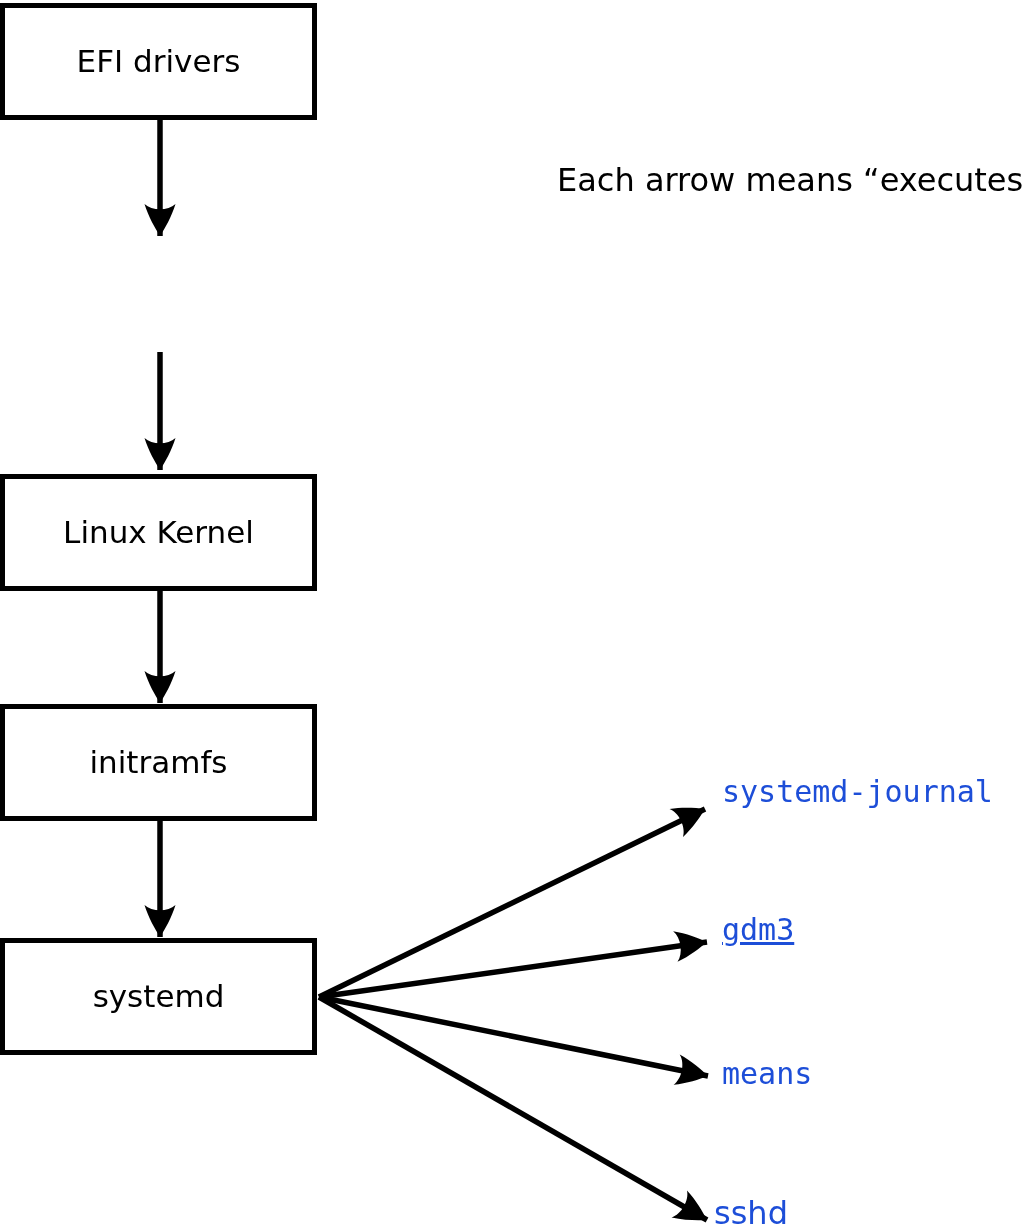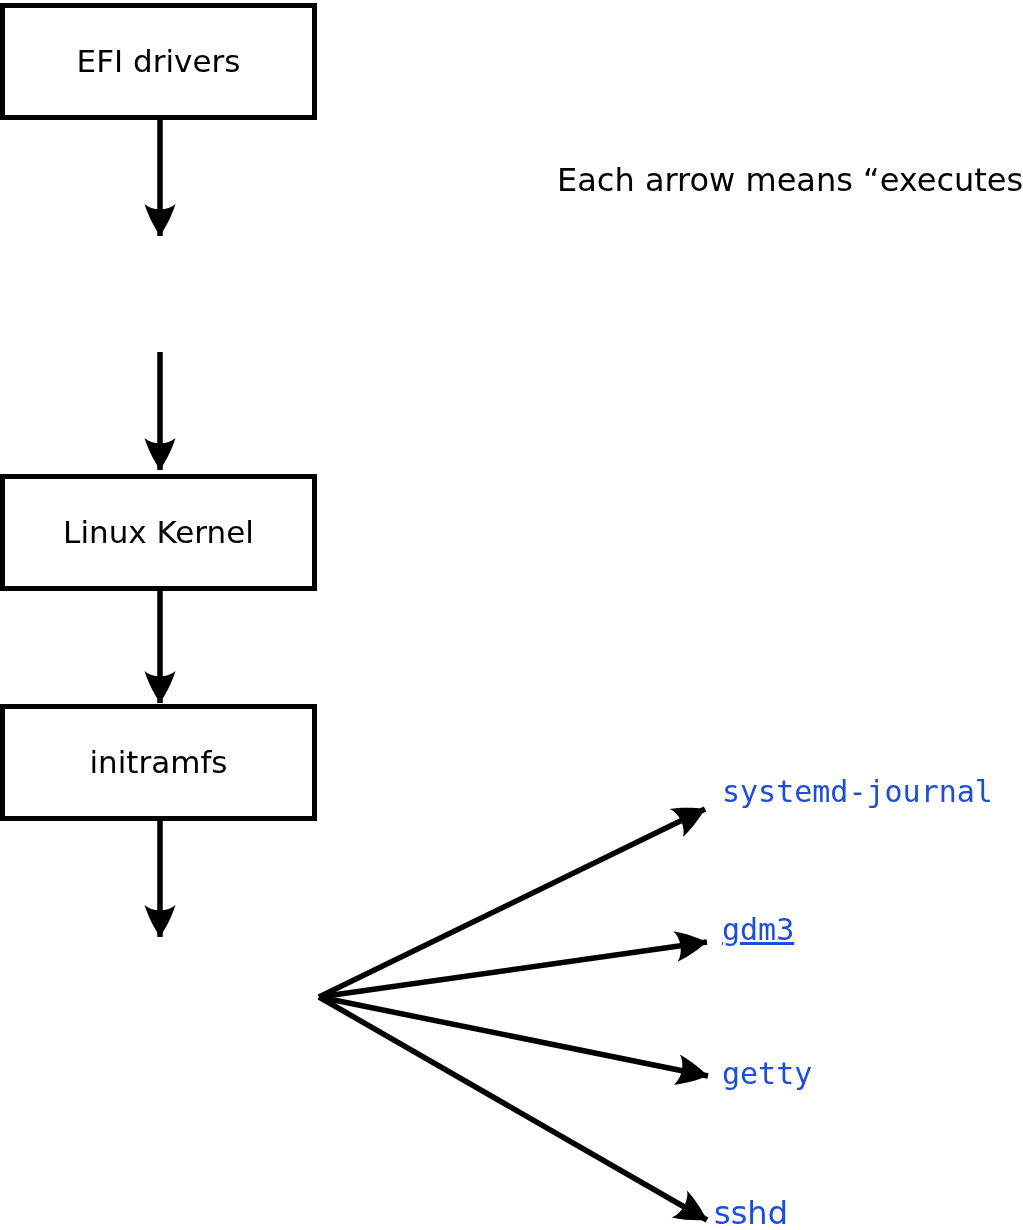--- a/index.html
+++ b/index.html
@@ -104,21 +104,24 @@
 
   <div class="node-box box-efi">
     <span class="node-label">EFI drivers</span>
   </div>
   <div class="node-box box-kernel">
     <span class="node-label">Linux Kernel</span>
   </div>
   <div class="node-box box-initramfs">
     <span class="node-label">initramfs</span>
   </div>
+  <div class="node-box box-systemd">
+    <span class="node-label">systemd</span>
+  </div>
 
   <div class="legend-note">Each arrow means “executes”.</div>
 
   <div class="target-label target-journal">systemd-journal</div>
   <div class="target-label target-gdm3">gdm3</div>
-  <div class="target-label target-getty">getty</div>
+  <div class="target-label target-getty">means</div>
   <div class="target-label target-sshd">sshd</div>
 
 </div>
 
 </body></html>

